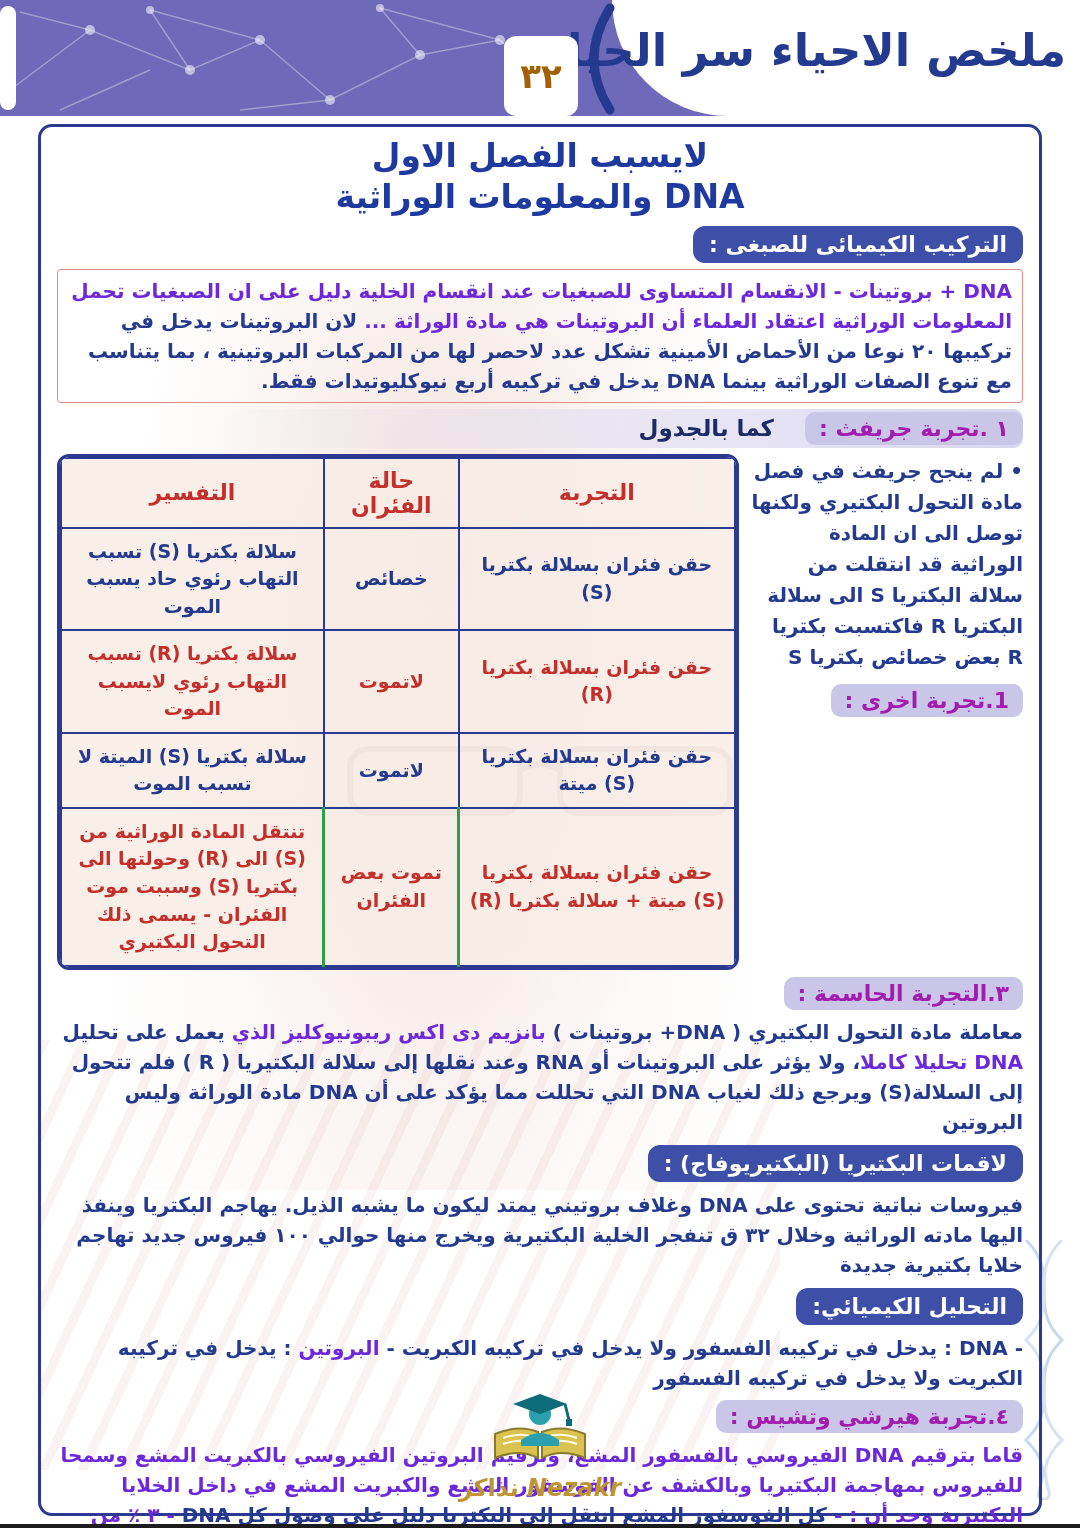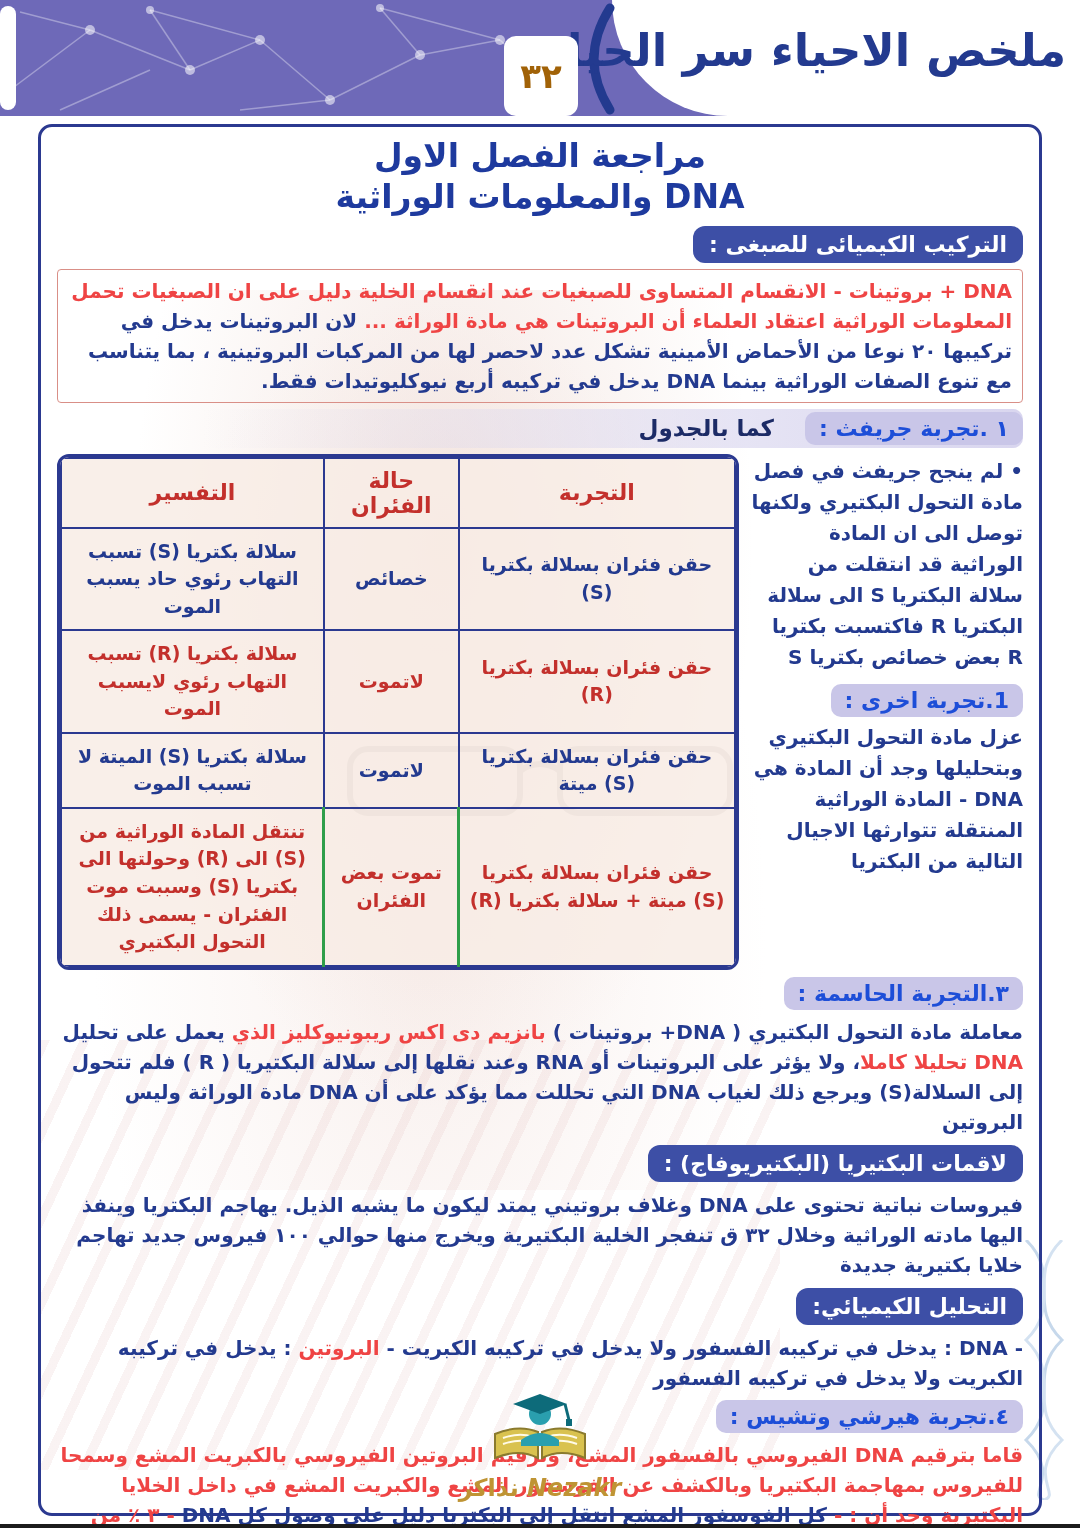--- a/index.html
+++ b/index.html
@@ -24,24 +24,24 @@
   .glasses{position:absolute;top:445px;left:250px;width:400px;height:90px;opacity:.30;}
   .shirt{position:absolute;top:1040px;left:40px;width:740px;height:430px;z-index:1;pointer-events:none;opacity:.35;
     background:repeating-linear-gradient(115deg, rgba(222,178,178,.45) 0 9px, rgba(255,255,255,0) 9px 36px);}
   .dna-deco{position:absolute;right:6px;top:1240px;z-index:1;opacity:.5;}
   
   .frame{position:absolute;top:124px;left:38px;width:1004px;height:1392px;border:3px solid #2b3990;border-radius:14px;
     padding:8px 16px 6px;box-sizing:border-box;direction:rtl;text-align:right;z-index:2;}
   .page-title{text-align:center;color:#1e3a9e;font-weight:bold;font-size:33px;line-height:1.25;margin:0 0 4px;}
   .badge-dark{display:inline-block;background:#3d4fa6;color:#ffffff;font-weight:bold;font-size:22px;
     padding:6px 16px;border-radius:12px;margin:4px 0;text-align:right;}
-  .badge-light{display:inline-block;background:#c9c6e8;color:#1d4ed8;font-weight:bold;font-size:22px;
+  .badge-light{display:inline-block;background:#c9c6e8;color:#a21caf;font-weight:bold;font-size:22px;
     padding:4px 14px;border-radius:10px;margin:3px 0;}
   .txt{font-size:20px;font-weight:bold;line-height:1.5;margin:4px 0;}
-  .red{color:#ef4444;}
+  .red{color:#6d28d9;}
   .blue{color:#233a8f;}
   .intro-box{border:1px solid #d98f87;border-radius:4px;padding:6px 10px;margin:2px 0 6px;}
   .grif-head{margin:0 0 6px;background:linear-gradient(to left,#d9d6ef,rgba(217,214,239,0) 85%);border-radius:10px;}
   .grif-note{color:#1c2b66;font-weight:bold;font-size:23px;margin:16px 26px;}
   .grif-row{display:flex;gap:12px;align-items:flex-start;}
   .side-col{width:272px;flex:0 0 auto;}
   .table-col{flex:1;}
   .side-note{font-size:20px;font-weight:bold;color:#233a8f;line-height:1.55;margin:2px 0 8px;}
   .gtable-wrap{border:3px solid #2b3990;border-radius:12px;overflow:hidden;background:rgba(248,236,229,.85);}
   table.gtable{width:100%;border-collapse:collapse;}
@@ -108,40 +108,39 @@
     <path d="M38,6 Q6,57 38,108" fill="none" stroke="#233a8f" stroke-width="9" stroke-linecap="round"></path>
   </svg>
   <div class="brand-title">ملخص الاحياء سر الحياة</div>
   <div class="left-strip"></div>
   <div class="page-tab">٣٢</div>
 </div>
 
 <div class="frame">
 
   <div class="page-title">
-    <div>مراجعة الفصل الاول</div>
+    <div>لايسبب الفصل الاول</div>
     <div>DNA والمعلومات الوراثية</div>
   </div>
 
   <div style="text-align:right;">
     <span class="badge-dark">التركيب الكيميائى للصبغى :</span>
   </div>
 
   <p class="txt intro-box"><span class="red">DNA + بروتينات - الانقسام المتساوى للصبغيات عند انقسام الخلية دليل على ان الصبغيات تحمل المعلومات الوراثية اعتقاد العلماء أن البروتينات هي مادة الوراثة ... </span><span class="blue">لان البروتينات يدخل في تركيبها ٢٠ نوعا من الأحماض الأمينية تشكل عدد لاحصر لها من المركبات البروتينية ، بما يتناسب مع تنوع الصفات الوراثية بينما DNA يدخل في تركيبه أربع نيوكليوتيدات فقط.</span></p>
 
   <div class="grif-head">
     <span class="badge-light">١ .تجربة جريفث :</span>
     <span class="grif-note">كما بالجدول</span>
   </div>
 
   <div class="grif-row">
     <div class="side-col">
       <p class="side-note">• لم ينجح جريفث في فصل مادة التحول البكتيري ولكنها توصل الى ان المادة الوراثية قد انتقلت من سلالة البكتريا S الى سلالة البكتريا R فاكتسبت بكتريا R بعض خصائص بكتريا S</p>
       <span class="badge-light">1.تجربة اخرى :</span>
-      <p class="side-note">عزل مادة التحول البكتيري وبتحليلها وجد أن المادة هي DNA - المادة الوراثية المنتقلة تتوارثها الاجيال التالية من البكتريا</p>
     </div>
     <div class="table-col">
       <div class="gtable-wrap">
         <table class="gtable">
           <thead>
             <tr>
               <th class="c-exp">التجربة</th>
               <th class="c-state">حالة الفئران</th>
               <th class="c-expl">التفسير</th>
             </tr>

